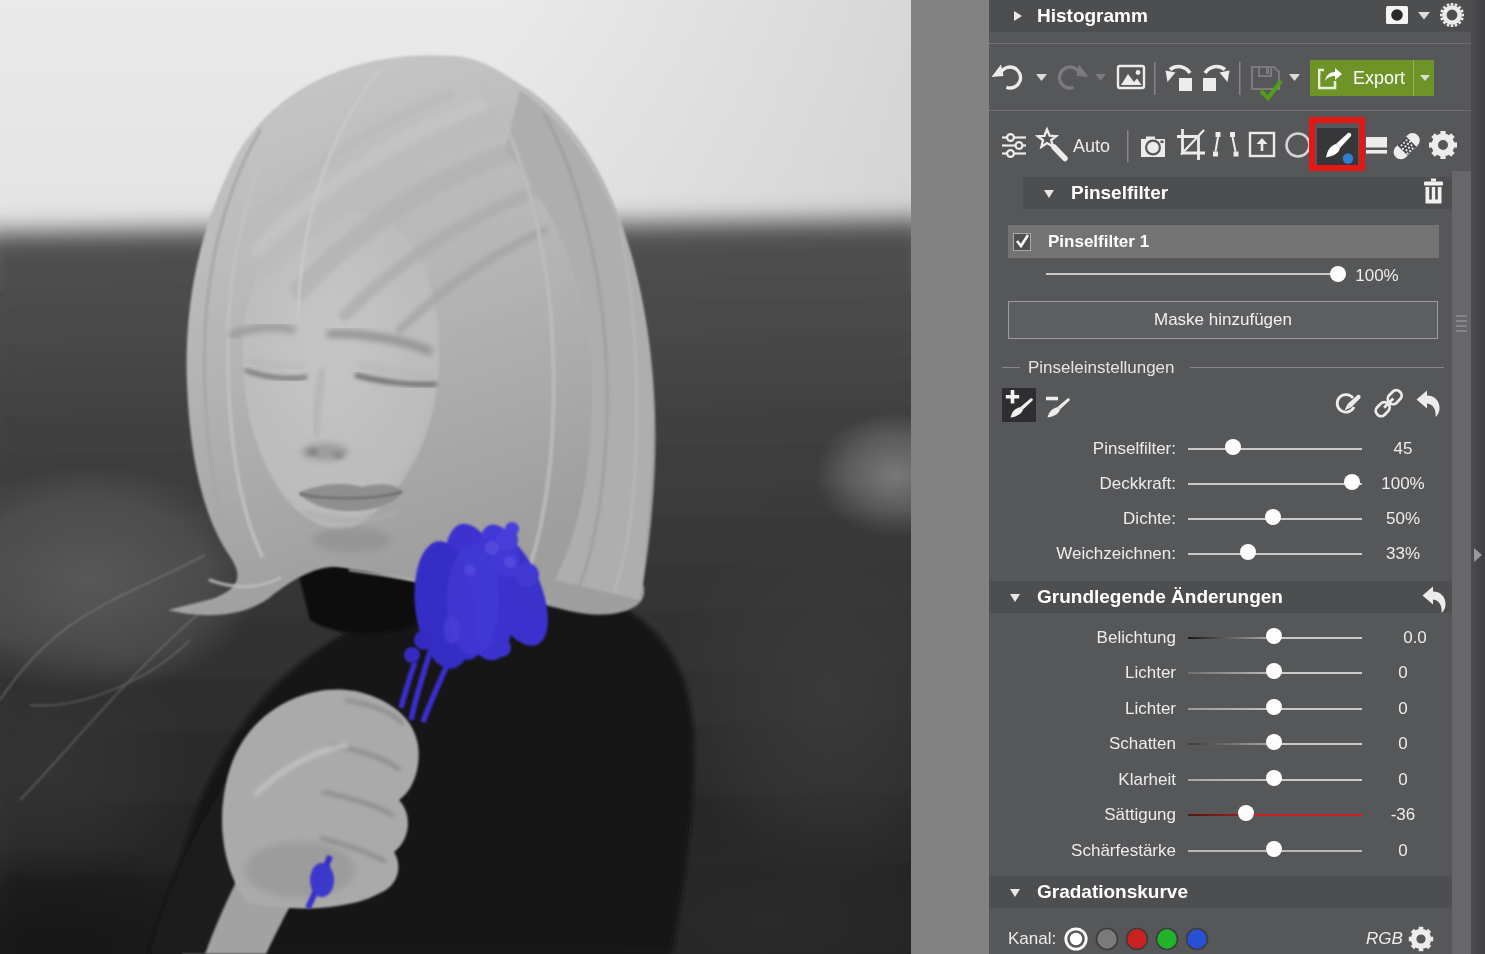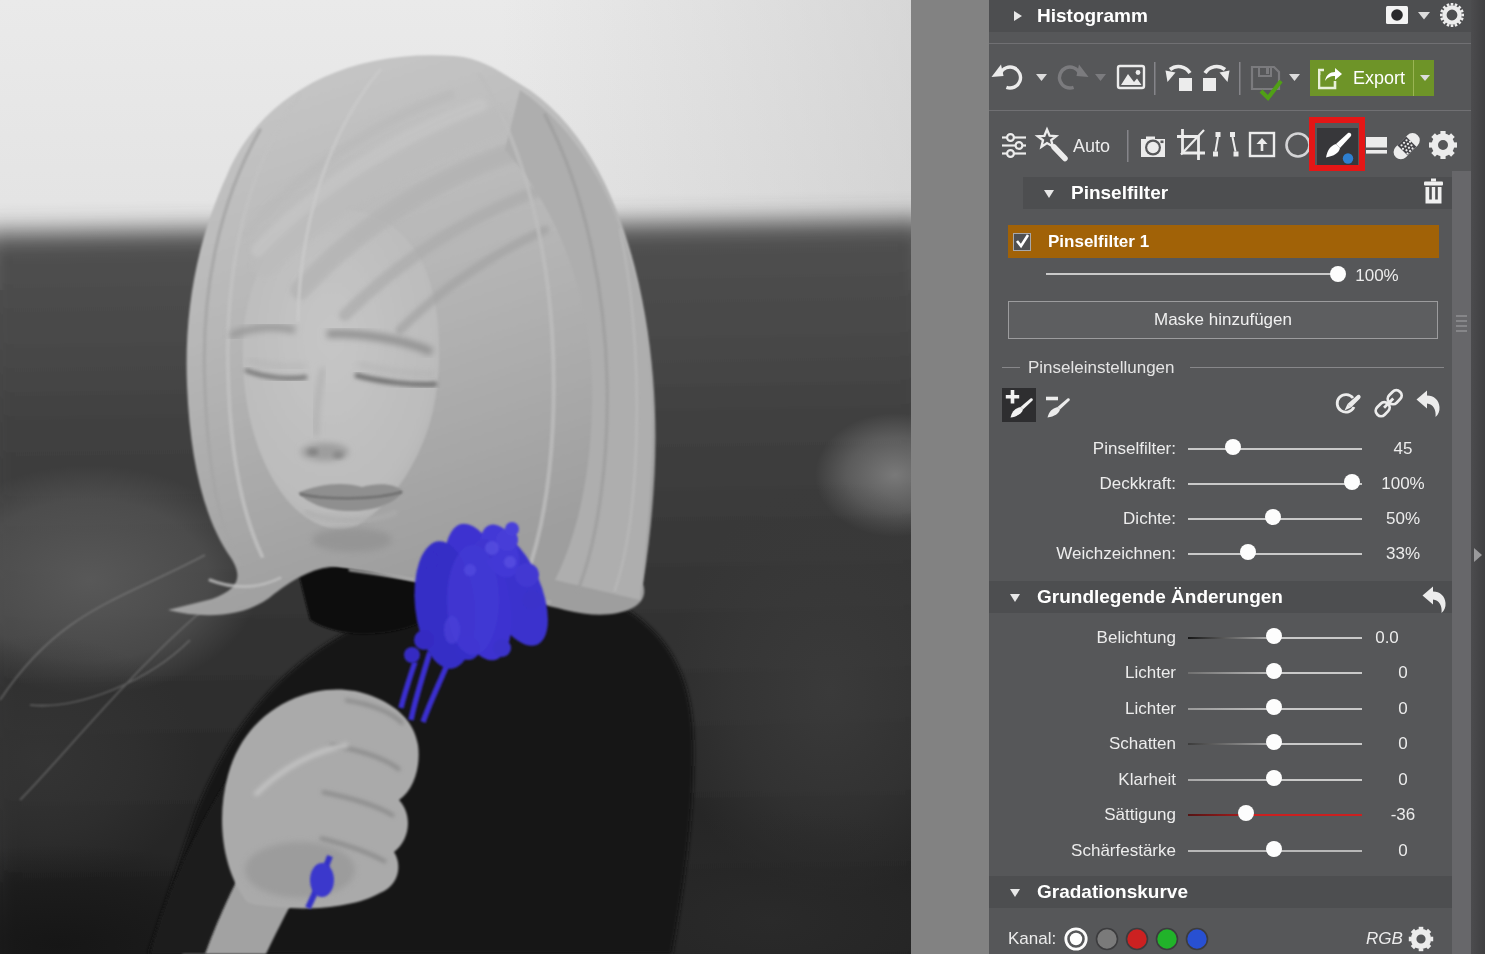--- a/index.html
+++ b/index.html
@@ -225,21 +225,21 @@
     </div>
 
     <div class="abs" style="left:0; top:43px; width:482px; height:1px; background:#707073;"></div>
     <div class="abs" style="left:0; top:110px; width:482px; height:1px; background:#707073;"></div>
 
     <div class="abs hdr" style="top:177px;margin-left:34px;">
       <div class="abs tri-d" style="left:21px; top:13px;"></div>
       <div class="hdrtext">Pinselfilter</div>
     </div>
 
-    <div class="abs" style="left:19px; top:225px; width:431px; height:33px; background:#a16207; color:#fff; font-weight:bold; font-size:17px;">
+    <div class="abs" style="left:19px; top:225px; width:431px; height:33px; background:#737373; color:#fff; font-weight:bold; font-size:17px;">
         <span style="position:absolute; left:40px; top:7px;">Pinselfilter 1</span>
       </div>
 
     <div class="track" style="left:57px; top:273px; width:290px;"></div>
     <div class="thumb" style="left:341px; top:266px;"></div>
     <div class="val" style="left:358px; top:266px;">100%</div>
 
     <div class="abs" style="left:19px; top:301px; width:430px; height:38px; background:#5d5e60; border:1px solid #9c9c9e; color:#f0f0f0; font-size:17px; text-align:center; line-height:36px;">Maske hinzufügen</div>
 
     <div class="abs" style="left:13px; top:367px; width:18px; height:1px; background:#87878a;"></div>
@@ -267,21 +267,21 @@
     <div class="val" style="left:384px; top:544px;">33%</div>
 
     <div class="abs hdr" style="top:581px;">
       <div class="abs tri-d" style="left:21px; top:13px;"></div>
       <div class="hdrtext">Grundlegende Änderungen</div>
     </div>
 
     <div class="slabel" style="left:7px; top:628px;">Belichtung</div>
     <div class="track" style="left:199px; top:637px; width:174px; background:linear-gradient(90deg,#161616,#b0b0b0 48%,#c9c9c9 50%);"></div>
     <div class="thumb" style="left:277px; top:628px;"></div>
-    <div class="val" style="left:368px; top:628px;text-align:center;">0.0</div>
+    <div class="val" style="left:396px; top:628px;text-align:center;">0.0</div>
 
     <div class="slabel" style="left:7px; top:663px;">Lichter</div>
     <div class="track" style="left:199px; top:672px; width:174px; background:linear-gradient(90deg,#6f6f6f,#bbb 48%,#c9c9c9 50%);"></div>
     <div class="thumb" style="left:277px; top:663px;"></div>
     <div class="val" style="left:384px; top:663px;">0</div>
 
     <div class="slabel" style="left:7px; top:699px;">Lichter</div>
     <div class="track" style="left:199px; top:708px; width:174px; background:linear-gradient(90deg,#9a9a9a,#c0c0c0 48%,#c9c9c9 50%);"></div>
     <div class="thumb" style="left:277px; top:699px;"></div>
     <div class="val" style="left:384px; top:699px;">0</div>

